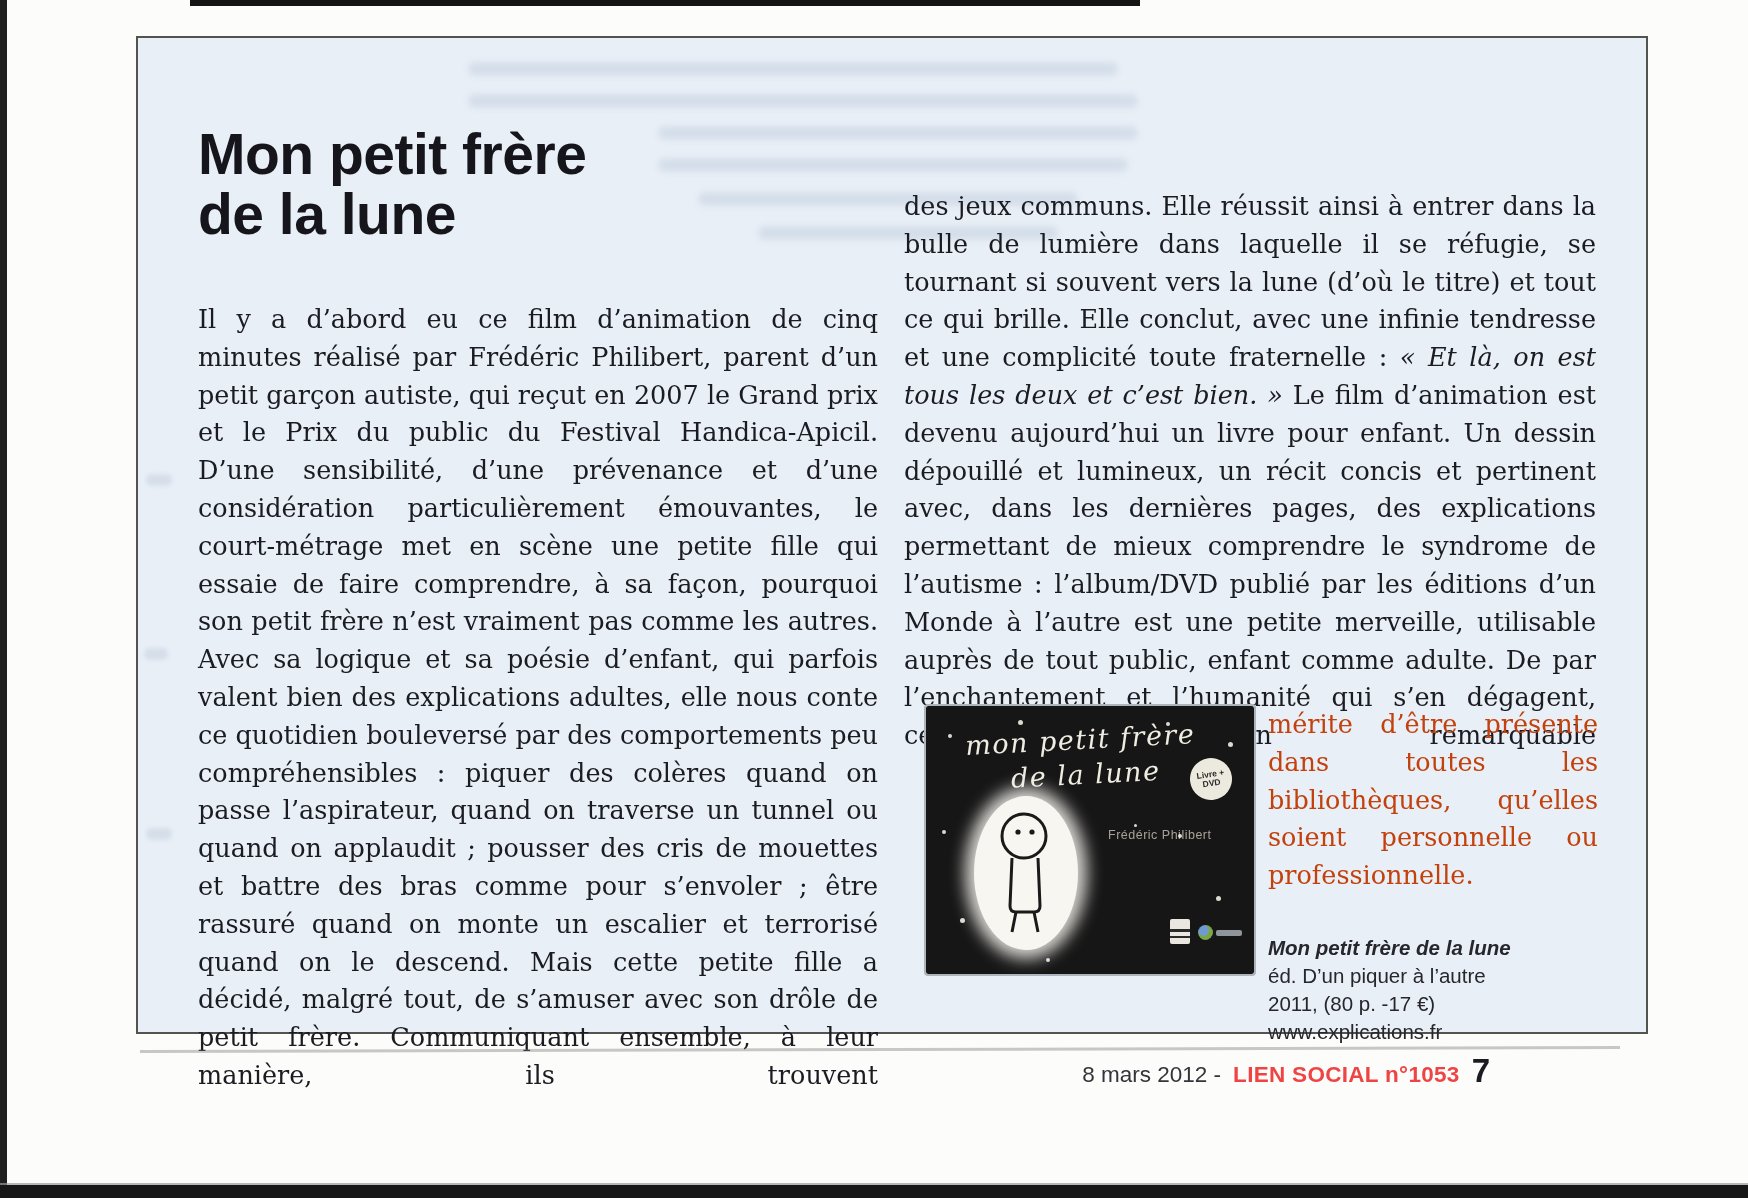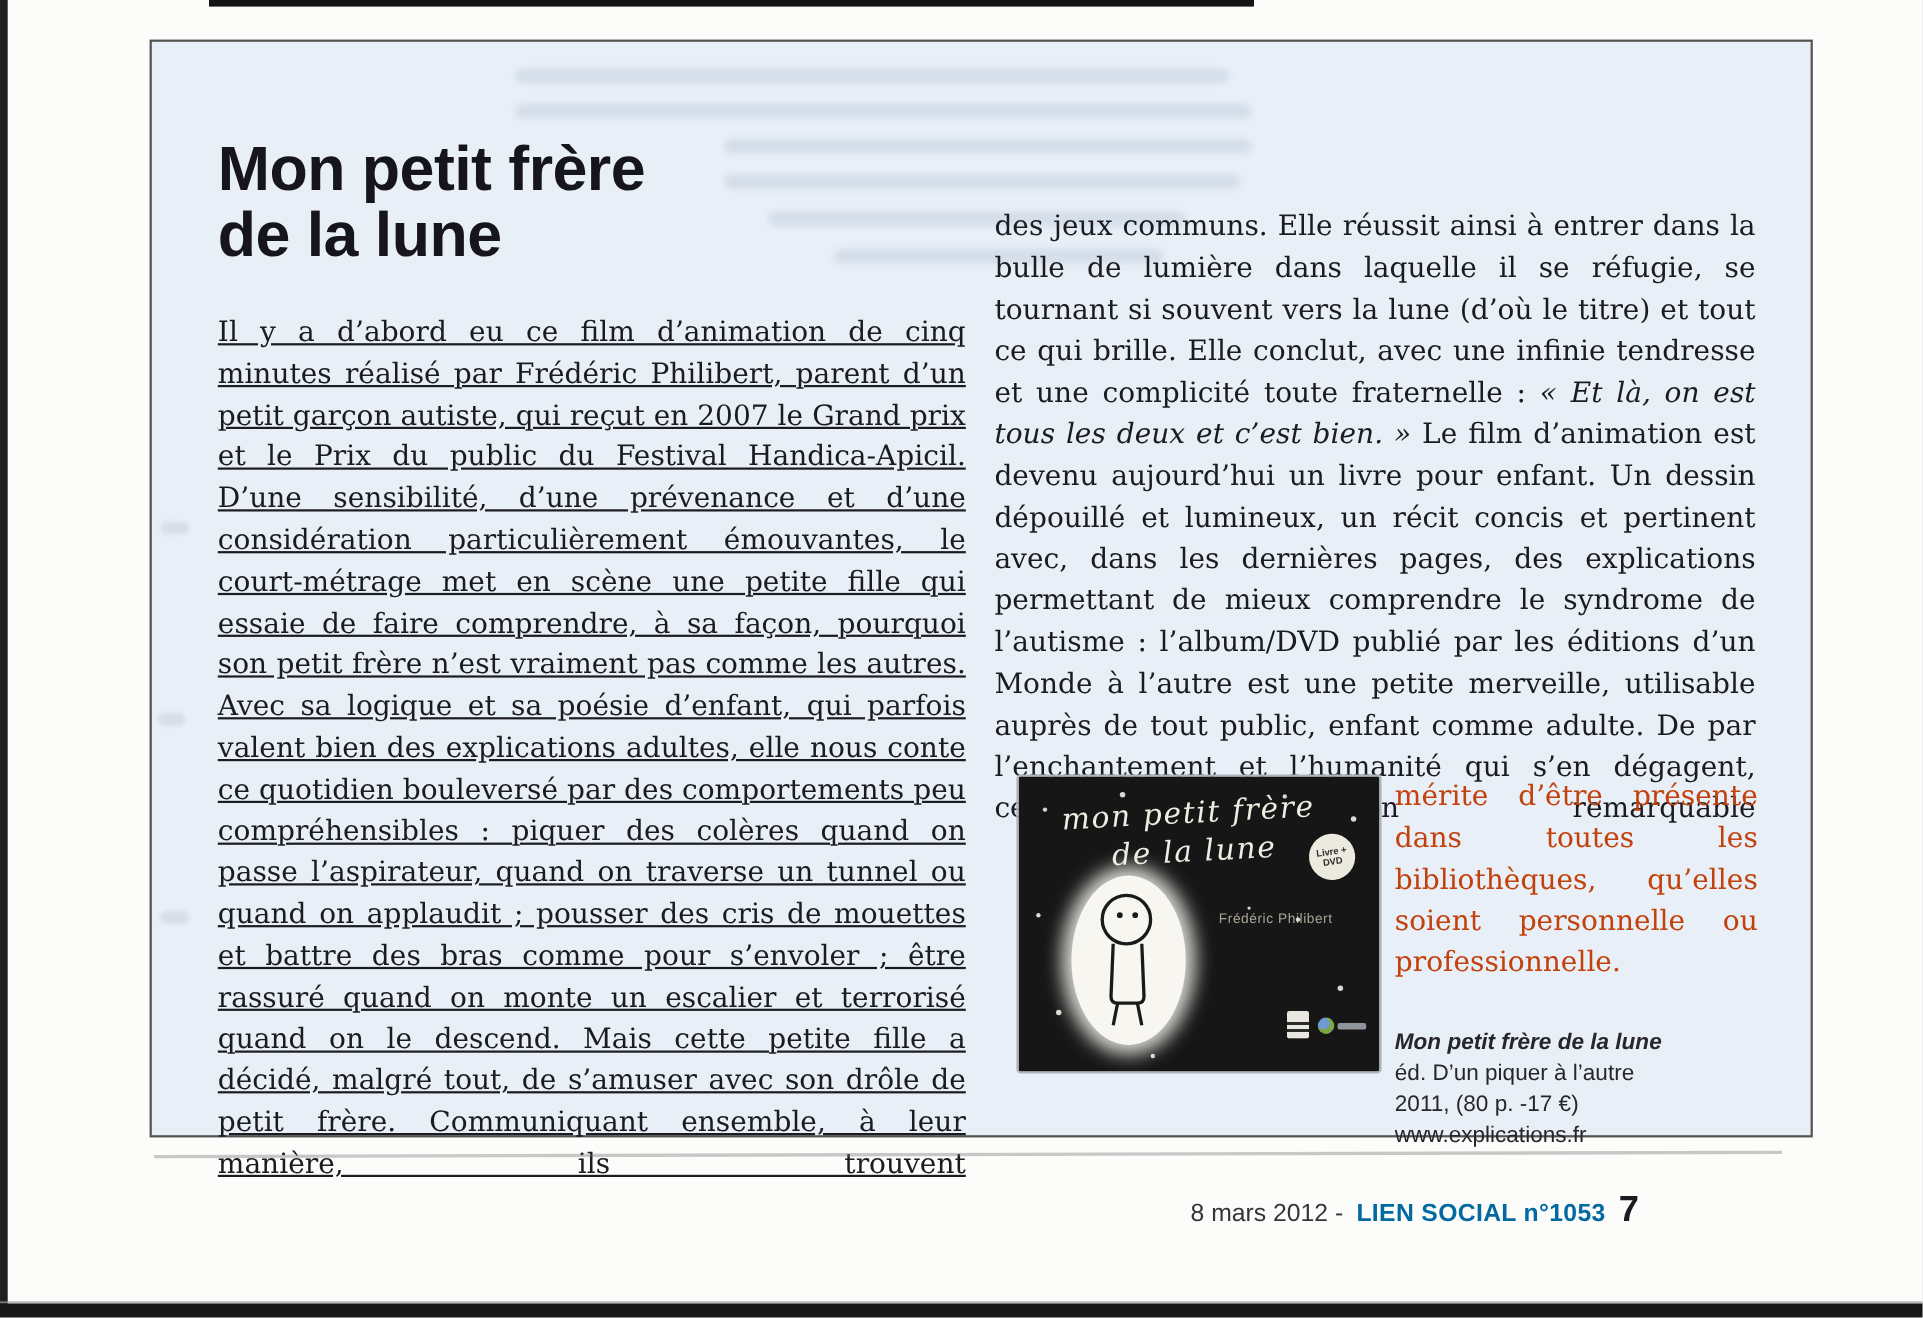--- a/index.html
+++ b/index.html
@@ -33,21 +33,21 @@
   .title {
     position:absolute; left:60px; top:86px;
     font-size:57px; line-height:1.06; font-weight:600; color:#15151b;
     letter-spacing:-0.5px; font-family:"Liberation Sans", sans-serif;
   }
   .body-text {
     font-family:"DejaVu Serif", serif;
     font-size:25.5px; line-height:37.8px; color:#1b1b22;
     text-align:justify;
   }
-  .col-left  { position:absolute; left:60px;  top:246px; width:680px; text-align-last:justify;text-decoration:underline; }
+  .col-left  { position:absolute; left:60px;  top:263px; width:680px; text-align-last:justify; }
   .col-right-top { position:absolute; left:766px; top:150px; width:692px; text-align-last:justify; }
   .col-right-top em { font-style:italic; }
 
   .media-row { position:absolute; left:788px; top:668px; width:672px; display:flex; gap:14px; align-items:flex-start; }
 
   
   .book-cover {
     position:relative; flex:none; width:328px; height:268px;
     background:#161616; outline:2px solid #aeb4bb; border-radius:2px;
   }
@@ -79,23 +79,23 @@
   }
   .logo-mark { position:absolute; bottom:34px; right:12px; display:flex; align-items:center; gap:3px; }
   .logo-mark .dot { width:15px; height:15px; border-radius:50%; background:radial-gradient(circle at 35% 35%, #6f9bd0 0 40%, #7da743 40% 75%, #3c5e8f 75%); }
   .logo-mark .bar { width:26px; height:6px; background:#8f959b; border-radius:2px; }
 
   .right-stack { width:330px; }
   .wrap-text { font-family:"DejaVu Serif", serif; font-size:25.5px; line-height:37.8px; color:#c2410c; text-align:justify; }
   .caption { margin-top:26px; font-family:"Liberation Sans", sans-serif; font-size:20.5px; line-height:28px; color:#26262c; font-weight:500; }
   .caption-title { font-style:italic; font-weight:600;margin-top:39px; }
 
-  .footer { position:absolute; top:1080px; right:258px; display:flex; align-items:baseline; gap:12px; font-family:"Liberation Sans", sans-serif; }
+  .footer { position:absolute; top:1052px; right:258px; display:flex; align-items:baseline; gap:12px; font-family:"Liberation Sans", sans-serif; }
   .footer-date { font-size:22.5px; color:#34343a; font-weight:500; }
-  .footer-mag { font-size:22.5px; color:#0369a1; font-weight:700; letter-spacing:.3px; }
+  .footer-mag { font-size:22.5px; color:#ef4444; font-weight:700; letter-spacing:.3px; }
   .footer-page { font-size:33px; font-weight:700; color:#1b1b21; }
 </style>
 </head>
 <body>
 
 <div id="page">
 
   <div class="left-edge-line"></div>
   <div class="top-line"></div>
 

